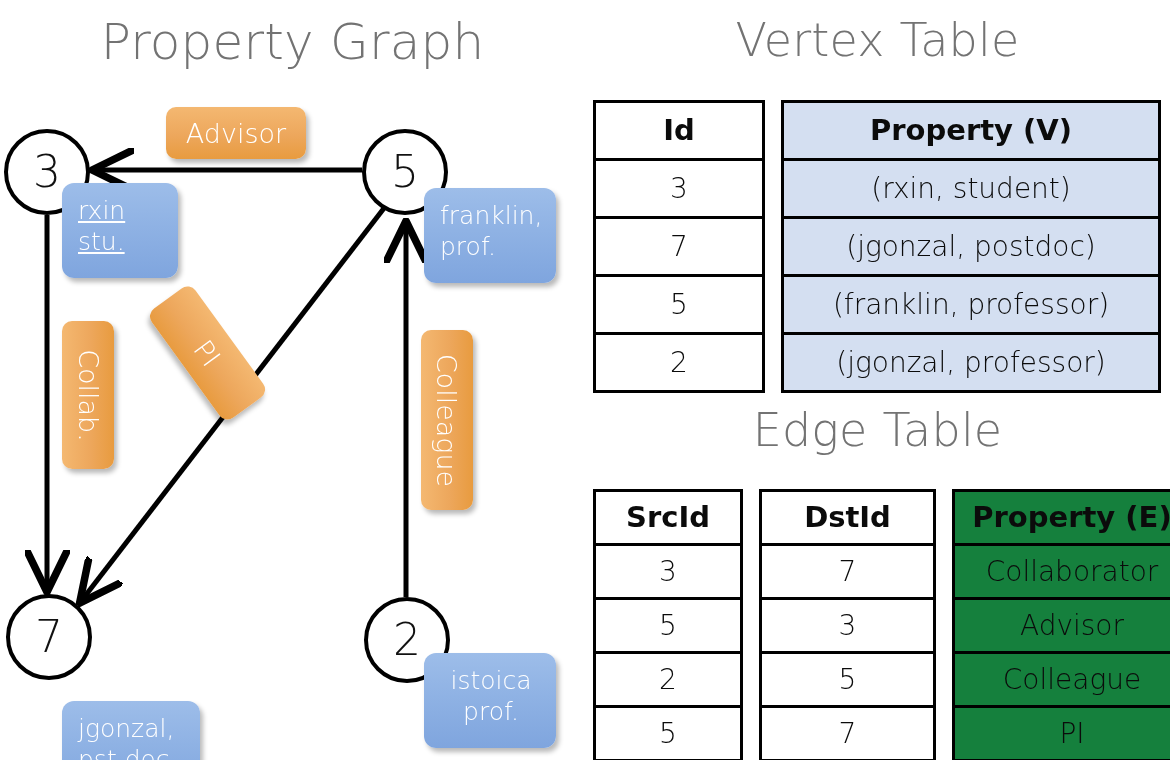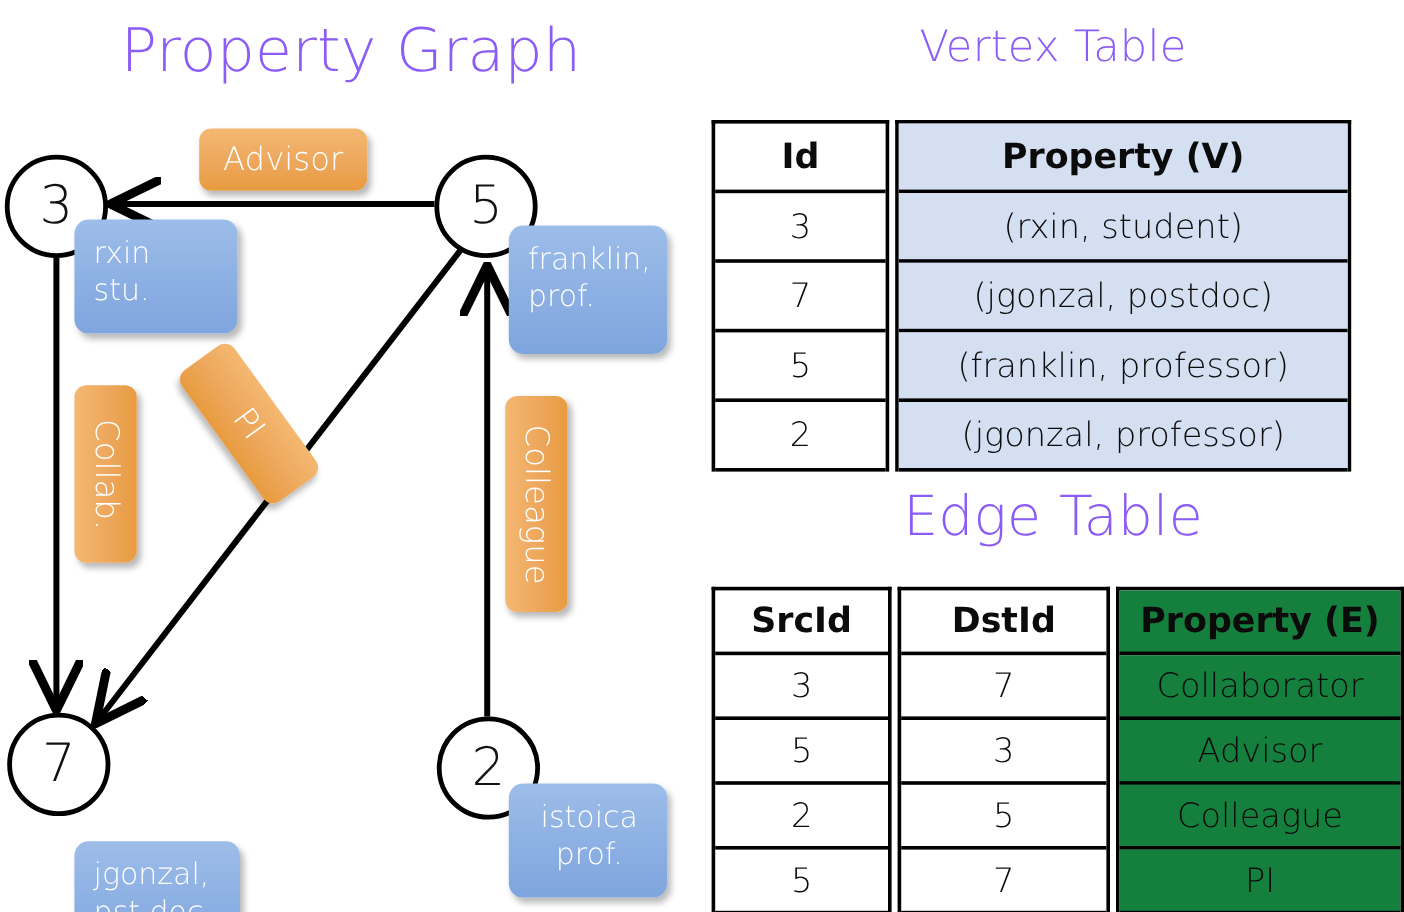--- a/index.html
+++ b/index.html
@@ -15,34 +15,34 @@
     overflow: hidden;
     font-family: "Liberation Sans", sans-serif;
     color: #000;
   }
 
   
   .title {
     position: absolute;
     font-family: "DejaVu Sans", sans-serif;
     font-weight: 300;
-    color: #8b5cf6;
+    color: #737373;
     white-space: nowrap;
     letter-spacing: 0.2px;
   }
   #title-property-graph {
     left: 0; top: 12px; width: 585px;
     text-align: center;
     font-size: 50px;
     line-height: 60px;
   }
   #title-vertex-table {
     left: 585px; top: 12px; width: 585px;
     text-align: center;
-    font-size: 36px;
+    font-size: 46px;
     line-height: 56px;
   }
   #title-edge-table {
     left: 585px; top: 402px; width: 585px;
     text-align: center;
     font-size: 46px;
     line-height: 56px;
   }
 
   
@@ -88,22 +88,22 @@
     color: #ffffff;
     font-family: "DejaVu Sans", sans-serif;
     font-weight: 300;
     font-size: 25px;
     line-height: 31px;
     padding: 12px 14px 12px 16px;
     box-sizing: border-box;
     z-index: 6;
     white-space: pre-line;
   }
-  #prop-3 { left: 62px;  top: 183px; width: 136px; height: 95px; }
-  #prop-5 { left: 424px; top: 188px; width: 132px; height: 107px; }
+  #prop-3 { left: 62px;  top: 183px; width: 116px; height: 95px; text-decoration: underline; }
+  #prop-5 { left: 424px; top: 188px; width: 132px; height: 95px; }
   #prop-7 { left: 62px;  top: 653px; width: 138px; height: 95px; margin-top: 48px; }
   #prop-2 { left: 424px; top: 653px; width: 132px; height: 95px; text-align: center; }
 
   
   .edge-label {
     position: absolute;
     border-radius: 10px;
     background: linear-gradient(180deg, #f3b56c 0%, #eca css 40%, #e79a3d 100%);
     box-shadow: 3px 4px 5px rgba(0,0,0,0.28);
     color: #ffffff;
@@ -151,21 +151,21 @@
     display: flex;
     align-items: stretch;
   }
   .tcol {
     display: flex;
     flex-direction: column;
     border: 3px solid #000;
     box-sizing: border-box;
     border-bottom: none;
   }
-  .tcol + .tcol { margin-left: 5px; }
+  .tcol + .tcol { margin-left: 16px; }
   .tcell {
     display: flex;
     align-items: center;
     justify-content: center;
     border-bottom: 3px solid #000;
     box-sizing: border-box;
     font-family: "DejaVu Sans", sans-serif;
     font-weight: 300;
     font-size: 28px;
     line-height: 1;
@@ -174,21 +174,21 @@
   }
   .tcell.head {
     font-weight: 700;
     font-size: 29px;
   }
   .tcell.blue { background: #d4dff1; }
   .tcell.orange { background: #15803d; }
 
   
   #vertex-table { left: 593px; top: 100px; }
-  #vertex-table .col-id   { width: 148px; }
+  #vertex-table .col-id   { width: 172px; }
   #vertex-table .col-prop { width: 380px; }
   #vertex-table .tcell    { height: 58px; }
 
   
   #edge-table { left: 593px; top: 489px; }
   #edge-table .col-src  { width: 150px; }
   #edge-table .col-dst  { width: 177px; }
   #edge-table .col-prop { width: 240px; }
   #edge-table .tcell    { height: 54px; }
 </style>

